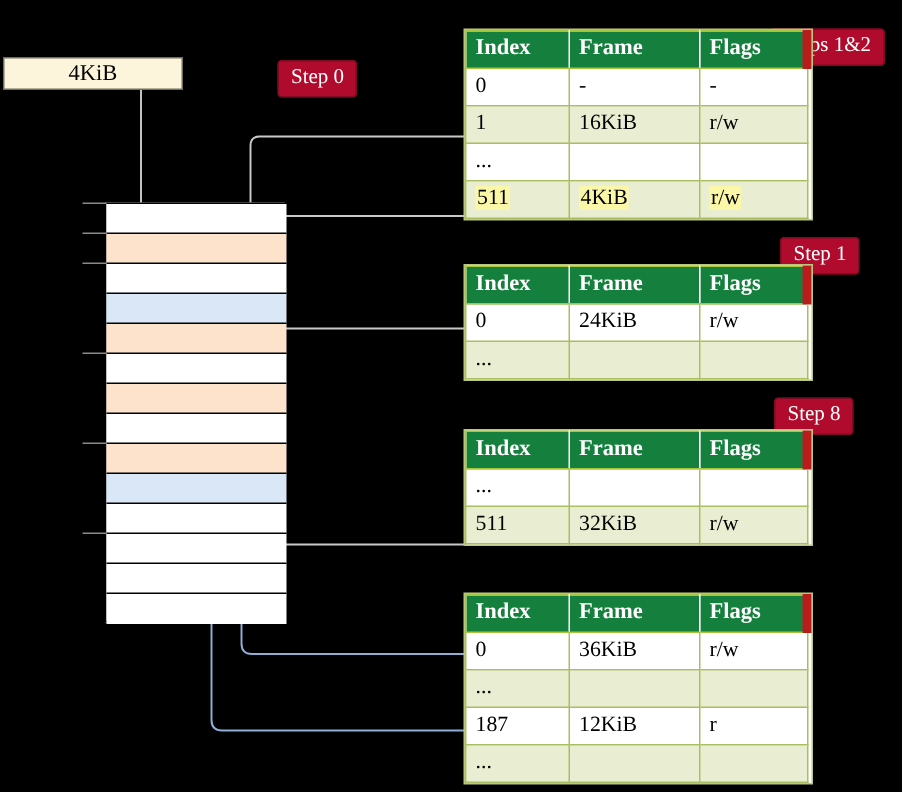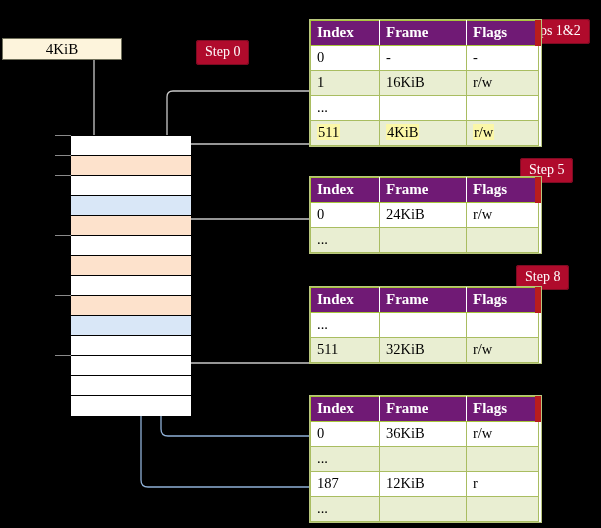--- a/index.html
+++ b/index.html
@@ -51,21 +51,21 @@
 
   
   .ptable{
     position:absolute;
     border-collapse:collapse;
     background:#fff;
     font-size:14.5px;
     box-shadow:0 0 0 1px #b9c77e;
   }
   .ptable th{
-    background:#701a75;
+    background:#15803d;
     color:#ffffff;
     font-weight:bold;
     text-align:left;
     padding:3px 6px 4px 6px;
     border:1px solid #a8c63c;
     border-right:1px solid #ffffff;
     font-size:15px;
   }
   .ptable th:last-child{border-right:6px solid #b91c1c;}
   .ptable td{
@@ -120,23 +120,23 @@
 
     <path d="M310,436 L168,436 Q161,436 161,429 L161,336" stroke="#8fb0d6" stroke-width="1.3" fill="none" marker-end="url(#arrBlueUp)"></path>
 
     <path d="M310,487 L148,487 Q141,487 141,480 L141,215" stroke="#8fb0d6" stroke-width="1.3" fill="none" marker-end="url(#arrBlueUp)"></path>
   </svg>
 
   <div class="kib-box" style="left:2px;top:38px;width:118px;height:20px;">
     <span>4KiB</span>
   </div>
 
-  <div class="badge" style="left:196px;top:40px;">Step 0</div>
+  <div class="badge" style="left:185px;top:40px;">Step 0</div>
   <div class="badge" style="left:513px;top:19px;">Steps 1&amp;2</div>
-  <div class="badge" style="left:520px;top:158px;">Step 5</div>
+  <div class="badge" style="left:520px;top:158px;">Step 1</div>
   <div class="badge" style="left:516px;top:265px;">Step 8</div>
 
   <div id="mem">
       <div class="mrow white" style="top: 0px; height: 20px;"></div>
       <div class="mrow orange" style="top: 20px; height: 20px;"></div>
       <div class="mrow white" style="top: 40px; height: 20px;"></div>
       <div class="mrow blue" style="top: 60px; height: 20px;"></div>
       <div class="mrow orange" style="top: 80px; height: 20px;"></div>
       <div class="mrow white" style="top: 100px; height: 20px;"></div>
       <div class="mrow orange" style="top: 120px; height: 20px;"></div>

